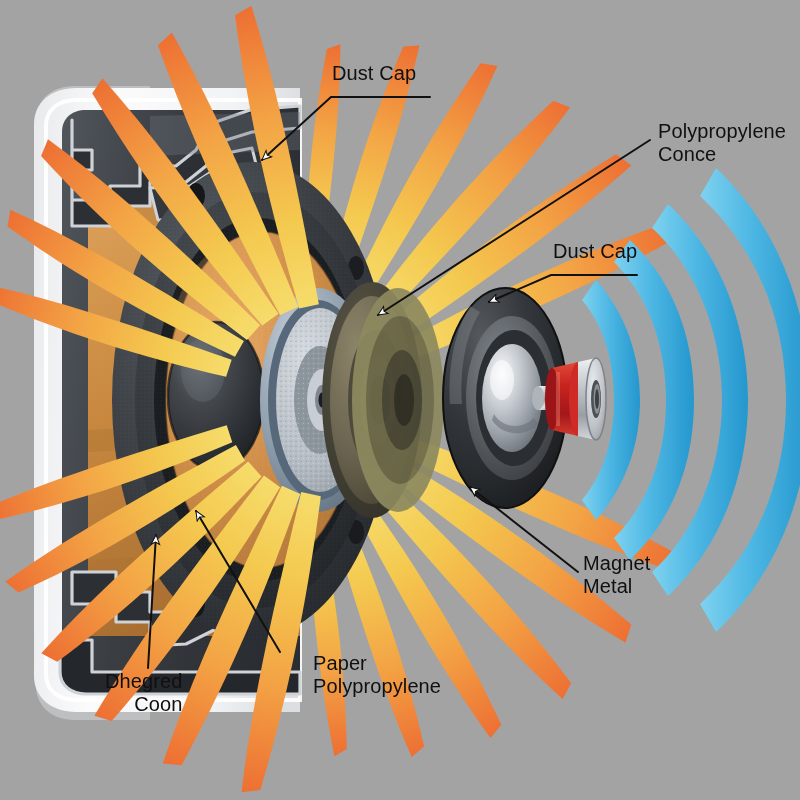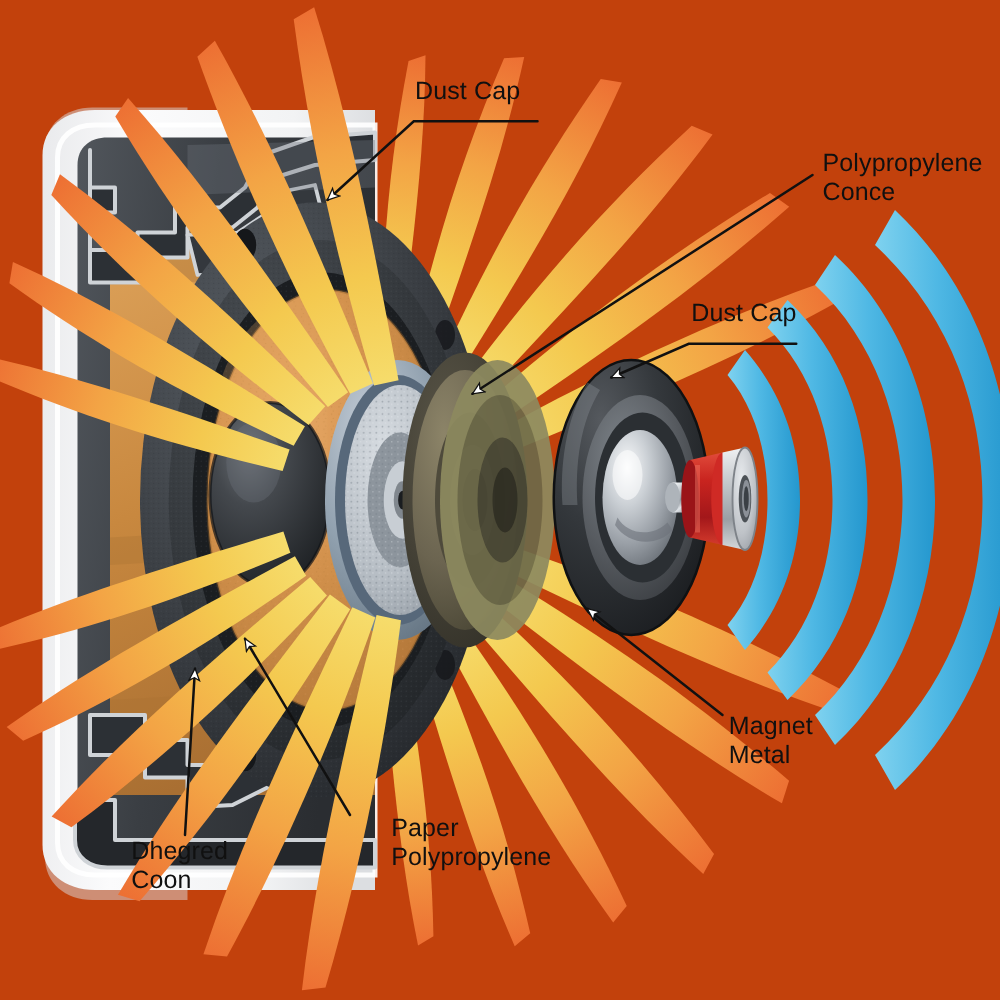--- a/index.html
+++ b/index.html
@@ -2,21 +2,21 @@
 <html><head>
 <meta charset="utf-8">
 <title>Loudspeaker Cutaway Diagram</title>
 <style>
   html,body{margin:0;padding:0;background:#ffffff;}
   body{
     width:800px;height:800px;overflow:hidden;
     font-family:"Liberation Sans", sans-serif;
     -webkit-font-smoothing:antialiased;
   }
-  #stage{position:relative;width:800px;height:800px;background:#c2410c;}
+  #stage{position:relative;width:800px;height:800px;background:#a3a3a3;}
   #art{position:absolute;left:0;top:0;width:800px;height:800px;}
   .lbl{
     position:absolute;
     color:#101010;
     font-family:"Liberation Sans", sans-serif;
     font-size:20px;
     line-height:23px;
     letter-spacing:.1px;
     white-space:pre;
     font-weight:400;
@@ -408,22 +408,22 @@
     </g>
   </svg>
 
   <div class="lbl left" style="left:332px;top:62px;">Dust Cap</div>
 
   <div class="lbl left" style="left:658px;top:120px;">Polypropylene
 Conce</div>
 
   <div class="lbl left" style="left:553px;top:240px;">Dust Cap</div>
 
-  <div class="lbl left" style="left:583px;top:570px;">Magnet
+  <div class="lbl left" style="left:583px;top:552px;">Magnet
 Metal</div>
 
   <div class="lbl left" style="left:268px;top:652px;margin-left:45px;">Paper
 Polypropylene</div>
 
-  <div class="lbl left" style="left:105px;top:670px;">Dhegred
+  <div class="lbl left" style="left:105px;top:670px;text-align:right;">Dhegred
 Coon</div>
 
 </div>
 
 </body></html>

